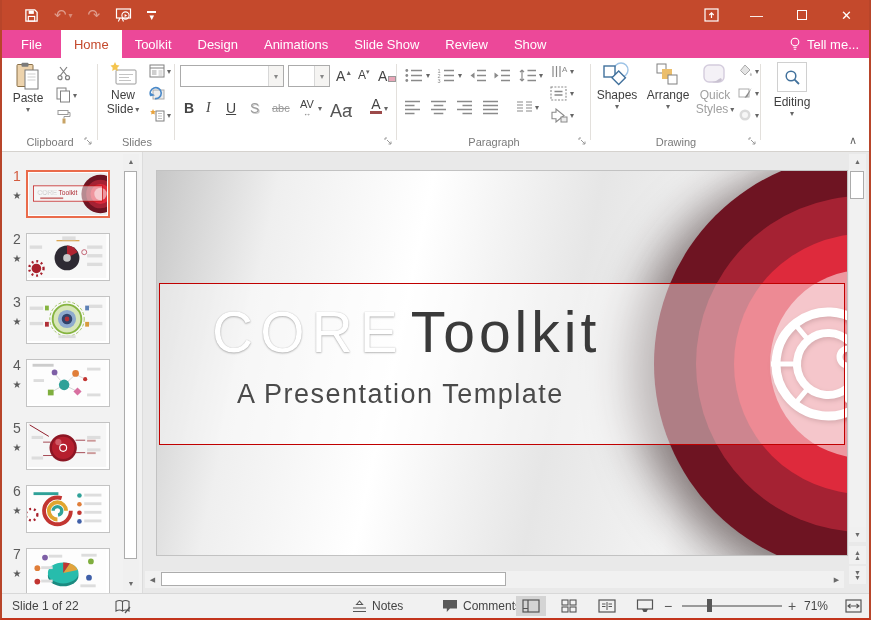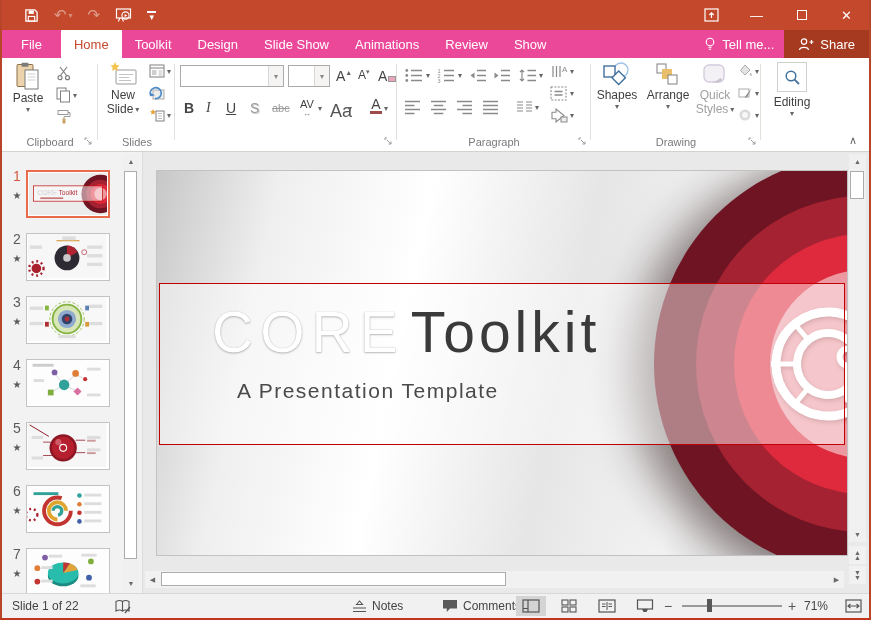--- a/index.html
+++ b/index.html
@@ -61,21 +61,21 @@
   background:linear-gradient(102deg,#c7c7c7 0%,#efefef 16%,#ffffff 36%,#e6e6e6 58%,#f3f3f3 76%,#d2d2d2 100%)}
 .ring{position:absolute;border-radius:50%}
 .r1{width:420px;height:420px;left:497px;top:-17px;background:#6E1422;box-shadow:-22px 8px 46px rgba(40,20,20,.55)}
 .r2{width:336px;height:336px;left:539px;top:25px;background:#A52233}
 .r3{width:260px;height:260px;left:577px;top:63px;background:#DE2A3C}
 .r4{width:188px;height:188px;left:613px;top:99px;background:#ED98A0}
 .banner{position:absolute;left:2px;right:2px;top:112px;height:162px;background:rgba(255,255,255,.45);border:1px solid #C00000}
 .slide-title{position:absolute;left:55px;top:128px;font-size:57px;letter-spacing:4px;white-space:nowrap}
 .t-core{color:#fff;text-shadow:0 1px 2px rgba(0,0,0,.25),0 0 1px #bbb;letter-spacing:7px}
 .t-accent{color:#3A3A3A;margin-left:6px}
-.slide-sub{position:absolute;left:80px;top:208px;font-size:21px;color:#4A4A4A;letter-spacing:1.5px}
+.slide-sub{position:absolute;left:80px;top:208px;font-size:27px;color:#4A4A4A;letter-spacing:1.5px}
 .gauge{position:absolute;left:606px;top:118px;filter:drop-shadow(1px 2px 2px rgba(80,10,15,.35))}
 
 .vscroll{position:absolute;right:3px;top:2px;width:17px;height:388px;background:#F1F1F1}
 .hscroll{position:absolute;left:2px;right:25px;top:419px;height:17px;background:#F1F1F1}
 .harrow{position:absolute;top:0;width:15px;height:17px;display:flex;align-items:center;justify-content:center;font-size:7px;color:#6a6a6a}
 .hthumb{position:absolute;left:16px;top:1px;width:345px;height:14px;background:#fff;border:1px solid #ACACAC}
 .navbtn{position:absolute;right:3px;width:17px;height:18px;display:flex;flex-direction:column;align-items:center;justify-content:center;color:#6a6a6a;background:#F1F1F1;line-height:5px;font-size:7px}
 
 .statusbar{position:absolute;left:0;bottom:0;right:0;height:25px;background:#F1F1F1;border-top:1px solid #D8D8D8;font-size:12px;color:#444}
 .sb{position:absolute;top:0;height:24px;display:flex;align-items:center;gap:5px}
@@ -133,39 +133,31 @@
         </span>
       <span class="winbtn">✕</span>
     </div>
   </div>
 
   <div class="tabrow">
     <span class="tab file">File</span>
     <span class="tab active">Home</span>
     <span class="tab">Toolkit</span>
     <span class="tab">Design</span>
+    <span class="tab">Animations</span>
     <span class="tab">Slide Show</span>
-    <span class="tab">Animations</span>
     <span class="tab">Review</span>
     <span class="tab">Show</span>
     <span class="spacer"></span>
     <span class="tab tellme">
       <svg width="12" height="15" viewBox="0 0 12 15">
           <circle cx="6" cy="5" r="3.8" fill="none" stroke="#fff" stroke-width="1.1"></circle>
           <path d="M4.4 10.3h3.2M4.8 12.2h2.4" stroke="#fff" stroke-width="1.1"></path>
         </svg>
       <span>Tell me...</span>
-    </span>
-    <span class="share">
-      <svg width="16" height="14" viewBox="0 0 16 14">
-          <circle cx="6" cy="4.6" r="2.7" fill="none" stroke="#fff" stroke-width="1.2"></circle>
-          <path d="M1.5 13c.4-3.4 8.6-3.4 9 0" fill="none" stroke="#fff" stroke-width="1.2"></path>
-          <path d="M11.5 5h4M13.5 3v4" stroke="#fff" stroke-width="1.2"></path>
-        </svg>
-      <span>Share</span>
     </span>
   </div>
 
   <div class="ribbon">
 
     <div class="grp" style="left:4px;width:88px">
       <div class="bigbtn" style="left:2px;top:2px;width:40px">
         <svg width="24" height="29" viewBox="0 0 24 29">
             <rect x="1" y="2.5" width="16" height="22" rx="1" fill="#EDD3AC" stroke="#8a7048"></rect>
             <rect x="5.5" y="0.8" width="7" height="4" rx="1" fill="#7b7b7b"></rect>

